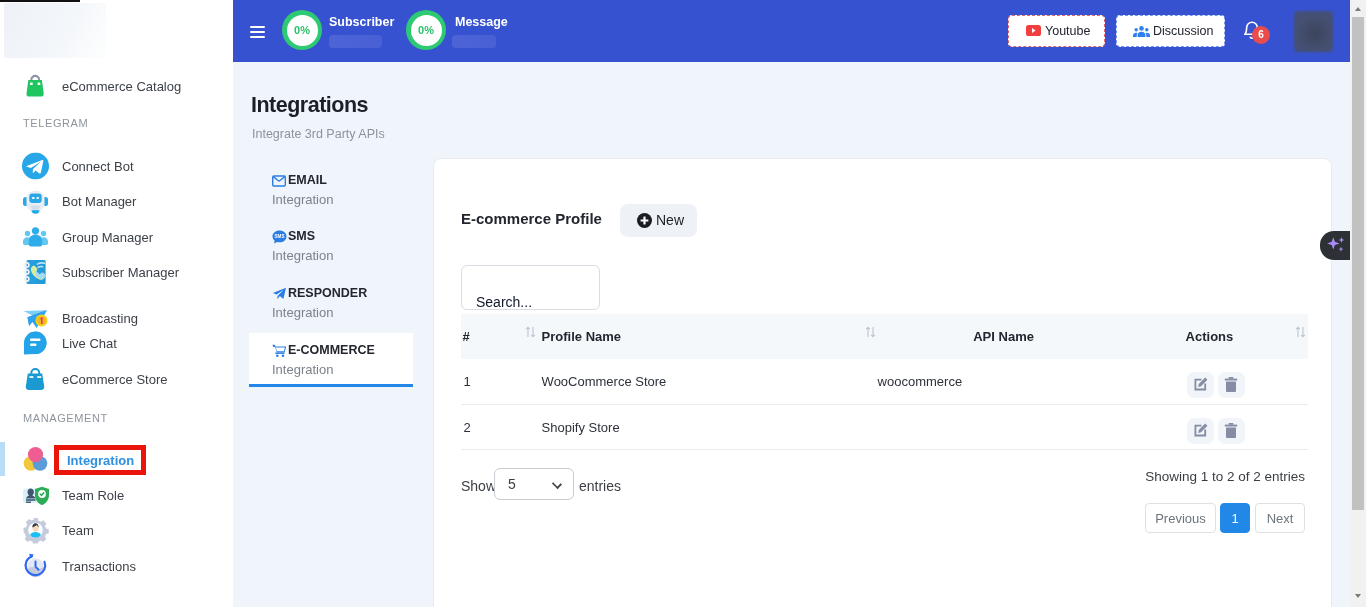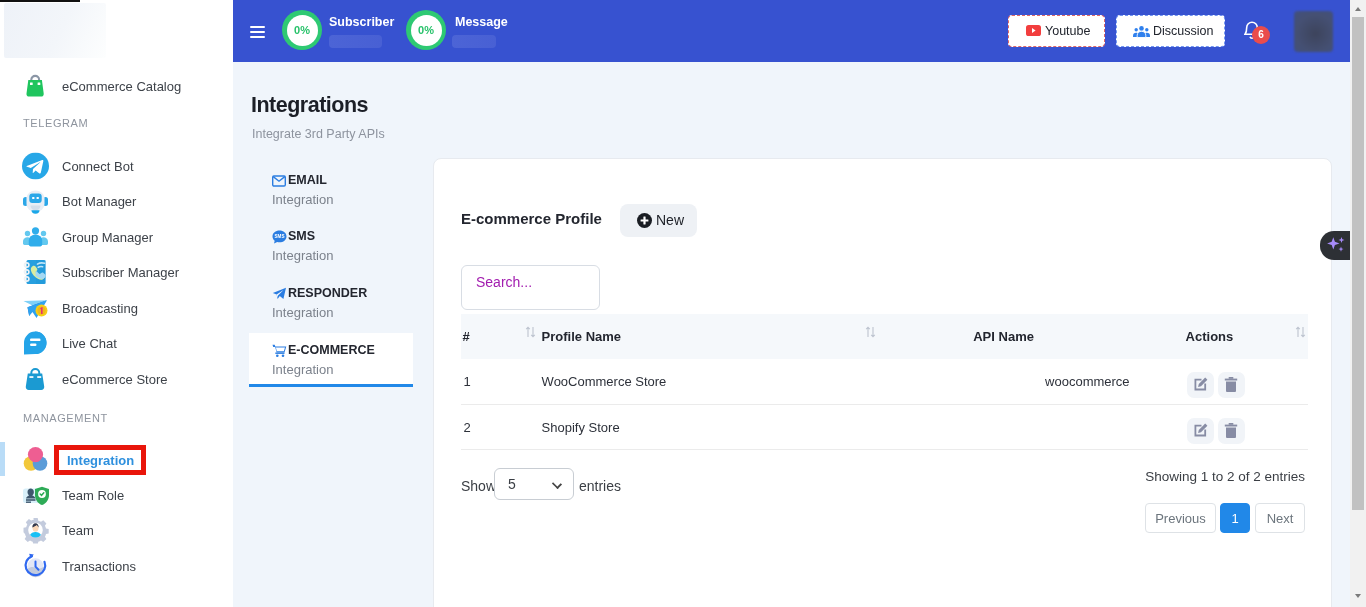--- a/index.html
+++ b/index.html
@@ -43,21 +43,21 @@
 .tab .t2 { position:absolute; left:23px; top:19px; font-size:13px; color:#7c828c; }
 .tab svg { position:absolute; left:23px; top:0.5px; }
 #tabactive { left:16px; top:270.5px; width:164px; height:54.5px; background:#fff; border-bottom:3.5px solid #2188e8; }
 
 #card { left:200px; top:96px; width:899px; height:509px; background:#fff; border:1px solid #e7eaef; border-radius:8px; }
 #ctitle { left:27px; top:51px; font-size:15px; font-weight:bold; color:#23262f; }
 #newbtn { left:186px; top:45px; width:77px; height:33px; background:#eef1f5; border-radius:8px; }
 #newbtn svg { position:absolute; left:18px; top:9.5px; }
 #newbtn span { position:absolute; left:36px; top:8px; font-size:14px; color:#1c1f26; }
 #search { left:27px; top:106px; width:139px; height:45px; border:1px solid #d8dde4; border-radius:6px; background:#fff; }
-#search span { position:absolute; left:14px; top:8px; font-size:14px; color:#a21caf; }
+#search span { position:absolute; left:14px; top:28px; font-size:14px; color:#0f172a; }
 
 #thead { left:26.6px; top:155px; width:847px; height:45px; background:#f5f8fb; }
 .th { position:absolute; top:15px; font-size:13px; font-weight:bold; color:#23262f; }
 .sort { position:absolute; top:10px; }
 .row { position:absolute; left:26.6px; width:847px; height:45.5px; border-bottom:1px solid #ebebeb; }
 .td { position:absolute; top:15px; font-size:13px; color:#2d313a; }
 .abtn { position:absolute; top:13px; width:27px; height:26px; background:#f1f4f8; border-radius:7px; }
 .abtn svg { position:absolute; left:6px; top:5px; }
 
 #show { left:27px; top:318.5px; font-size:14px; color:#3a3e44; }
@@ -131,21 +131,21 @@
       </g>
       <path d="M9.2 9.2 c1.2-2 3.3-2.4 4.3-1.2 l1.5 1.9 c.7.9.3 1.8-.5 2.6 l-.9.9 c.8 1.4 1.9 2.5 3.3 3.2 l1-.9 c.8-.8 1.8-1 2.6-.3 l1.7 1.6 c1 1.1.5 3-1.6 4 -2 .9-5.3-.4-8.1-3.2 -2.8-2.8-4.4-6.6-3.3-8.6z" fill="#d9eda0"></path>
       <path d="M13.6 13.4 l1-.9 c.8 1.4 1.9 2.5 3.3 3.2 l1-.9 c.8-.8 1.8-1 2.6-.3 l1.7 1.6 c1 1.1.5 3-1.6 4 -2 .9-5.3-.4-8.1-3.2z" fill="#a5d9f4"></path>
       <g stroke="#bfe4f7" stroke-width="1.6" fill="none" stroke-linecap="round">
         <path d="M16.2 8.8 a5.5 5.5 0 0 1 4.4 -0.6"></path>
         <path d="M15.4 5.6 a9 9 0 0 1 7.2 -0.8"></path>
       </g>
     </svg>
   <span class="txt">Subscriber Manager</span>
 </div>
-<div class="sitem" style="top:291px">
+<div class="sitem" style="top:301px">
   <svg width="27" height="27" viewBox="0 0 27 27">
       <path d="M1.5 6.5 L25 5.8 L13.5 12.5z" fill="#7fd0f7"></path>
       <path d="M25 5.8 L9.5 13.8 L7.2 21.5 L5.5 12.8z" fill="#1e6fd0"></path>
       <path d="M5.5 12.8 L25 5.8 L14.5 23.5 L10.5 17.5 L7.2 21.5z" fill="#2fa3ef"></path>
       <circle cx="19.5" cy="16" r="6" fill="#f6ce17"></circle>
       <circle cx="19.5" cy="16" r="4.1" fill="#efb81c"></circle>
       <path d="M19 12.9 l1.6-.3 v6.8 h-1.6 v-5 l-1.2.3z" fill="#e8326e"></path>
     </svg>
   <span class="txt">Broadcasting</span>
 </div>
@@ -326,21 +326,21 @@
         <div class="sort" style="left:834px"><svg class="sortsvg" width="11" height="12" viewBox="0 0 11 12">
             <g stroke="#bdc4cf" stroke-width="1.1" fill="none">
               <path d="M3 11 V1.5 M1.2 3.2 L3 1.3 L4.8 3.2"></path>
               <path d="M8 1 V10.5 M6.2 8.8 L8 10.7 L9.8 8.8"></path>
             </g>
           </svg></div>
     </div>
     <div class="row" style="top:200px">
       <div class="td" style="left:3px">1</div>
       <div class="td" style="left:81px">WooCommerce Store</div>
-      <div class="td" style="left:417px; width:252px; text-align:right">woocommerce</div>
+      <div class="td" style="left:417px; width:252px; text-align:left">woocommerce</div>
       <div class="abtn" style="left:726px">
           <svg width="15" height="15" viewBox="0 0 15 15">
             <path d="M1.5 3.2 h7 v1.8 h-5.2 v8 h8 V8 h1.8 v6.8 h-11.6z" fill="#878ca4" transform="translate(0,-1.4)"></path>
             <path d="M12.2 0.6 l2.2 2.2 -6.4 6.4 -2.9.7.7-2.9z" fill="#878ca4"></path>
           </svg>
         </div>
       <div class="abtn" style="left:757px">
           <svg width="14" height="15" viewBox="0 0 14 15">
             <rect x="4.7" y="0" width="4.6" height="1.8" fill="#878ca4"></rect>
             <rect x="0.8" y="1.6" width="12.4" height="1.9" fill="#878ca4"></rect>

